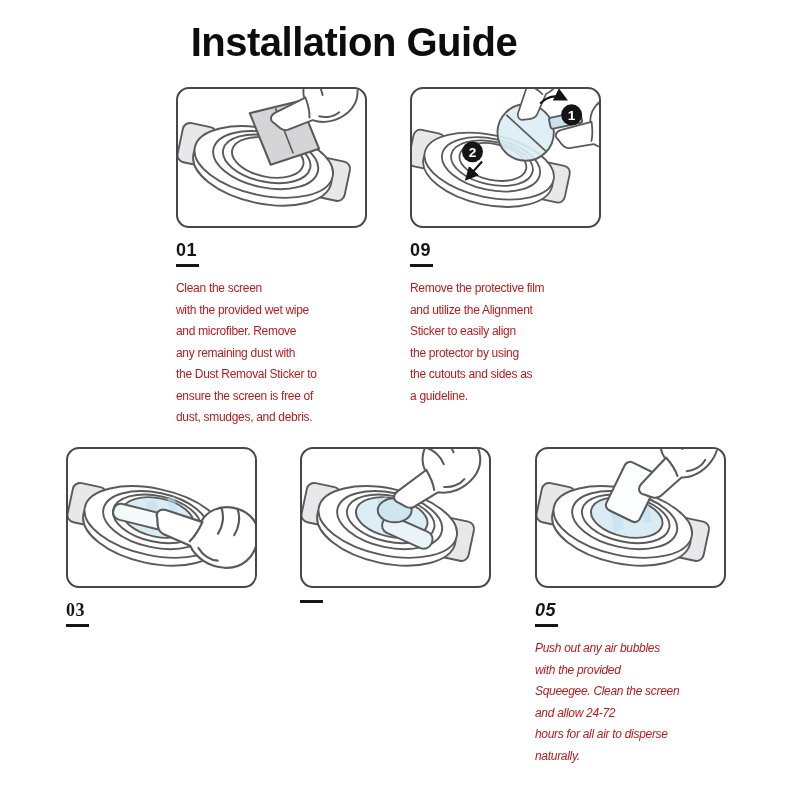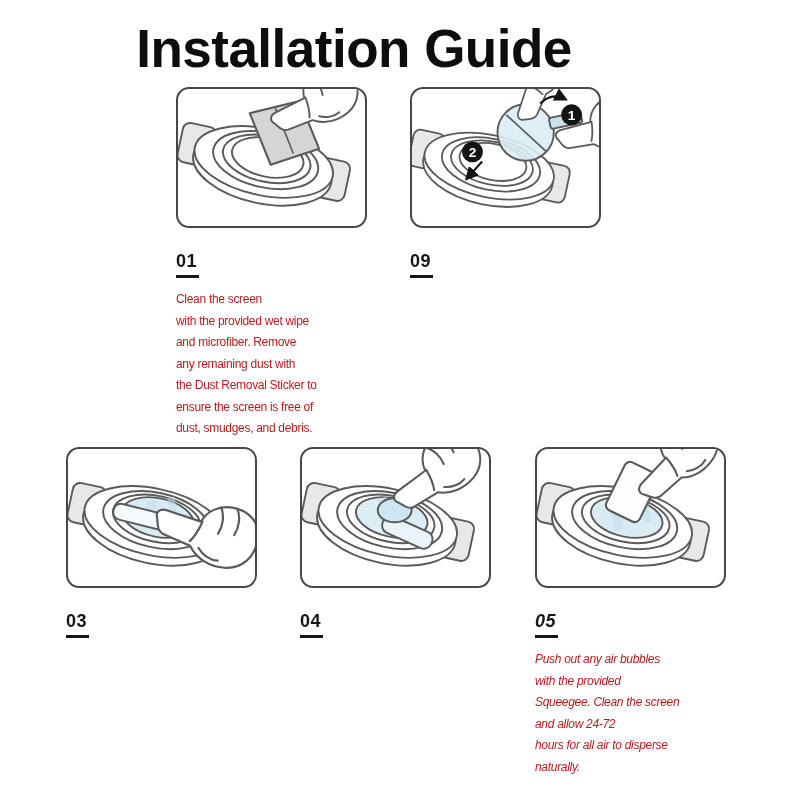--- a/index.html
+++ b/index.html
@@ -2,39 +2,39 @@
 <html><head>
 <meta charset="utf-8">
 <style>
   html,body{margin:0;padding:0;}
   body{
     width:800px;height:800px;background:#ffffff;position:relative;overflow:hidden;
     font-family:"Liberation Sans",sans-serif;
   }
   .page-title{
     position:absolute;top:20px;left:0;width:708px;text-align:center;
-    font-size:53px;font-weight:700;color:#0d0d0d;letter-spacing:-0.5px;line-height:1.1;
+    font-size:40px;font-weight:700;color:#0d0d0d;letter-spacing:-0.5px;line-height:1.1;
   }
   .step{position:absolute;width:228px;}
   .step .panel{
     width:191px;height:141px;border:2.5px solid #474747;border-radius:13px;
     background:#ffffff;box-sizing:border-box;overflow:hidden;
   }
   .step .panel svg{display:block;width:100%;height:100%;}
-  .caption{margin-top:23px;}
+  .caption{margin-top:12px;}
   .step-number{font-size:18px;font-weight:700;color:#161616;letter-spacing:0.5px;}
   .num-underline{width:23px;height:3px;background:#161616;margin:3px 0 11px 0;}
   .step-desc{
     font-size:12px;line-height:21.5px;color:#b91c1c;letter-spacing:-0.3px;
     white-space:pre-line;width:228px;
   }
   
   #step-1{left:176px;top:87px;}
   #step-2{left:410px;top:87px;}
-  #step-3{left:66px;top:447px;}
+  #step-3{left:66px;top:447px;font-family:Liberation Serif, serif;}
   #step-4{left:300px;top:447px;}
   #step-5{left:535px;top:447px;font-style:italic;}
   .defs-holder{position:absolute;width:0;height:0;overflow:hidden;}
   .badge-txt{font-size:17px;font-weight:700;fill:#ffffff;text-anchor:middle;dominant-baseline:central;}
 </style>
 </head>
 <body>
 
 <svg class="defs-holder" aria-hidden="true">
   <defs>
@@ -103,20 +103,26 @@
       <circle cx="197" cy="32" r="13" fill="#141414"></circle>
       <text x="197" y="33" class="badge-txt">1</text>
       <circle cx="74" cy="78" r="13" fill="#141414"></circle>
       <text x="74" y="79" class="badge-txt">2</text>
       <path d="M86,90 L68,110" fill="none" stroke="#141414" stroke-width="2.6" marker-end="url(#arr)"></path>
     </svg>
   </div>
   <div class="caption">
     <div class="step-number">09</div>
     <div class="num-underline"></div>
+    <div class="step-desc">Remove the protective film
+and utilize the Alignment
+Sticker to easily align
+the protector by using
+the cutouts and sides as
+a guideline.</div>
   </div>
 </div>
 
 <div class="step" id="step-3">
   <div class="panel">
     <svg viewBox="0 0 230 170">
       <g transform="translate(4,16) scale(0.92)" style="--face:#d9ecf4">
           <use href="#watch"></use>
         </g>
       <path d="M96,66 l12,-3 l7,36 l-12,3 z" fill="#bfdeec" fill-opacity="0.55"></path>
@@ -137,21 +143,20 @@
       <g transform="translate(4,16) scale(0.92)" style="--face:#dbedf5">
           <use href="#watch"></use>
         </g>
       <path d="M92,62 l12,-3 l7,40 l-12,3 z" fill="#bfdeec" fill-opacity="0.5"></path>
       <rect x="104" y="80" width="66" height="22" rx="10" transform="rotate(24 104 80)" fill="#e9f3f8" stroke="#5a5a5a" stroke-width="2.4"></rect>
       <ellipse cx="114" cy="76" rx="21" ry="15" fill="#cde6f1" stroke="#5a5a5a" stroke-width="2.4"></ellipse>
       <use href="#hand" transform="translate(87,37) rotate(-40) scale(0.85)"></use>
     </svg>
   </div>
   <div class="caption">
-    <div class="step-number">04</div>
     <div class="num-underline"></div>
   </div>
 </div>
 
 <div class="step" id="step-5">
   <div class="panel">
     <svg viewBox="0 0 230 170">
       <g transform="translate(4,16) scale(0.92)" style="--face:#d9ecf4">
           <use href="#watch"></use>
         </g>

